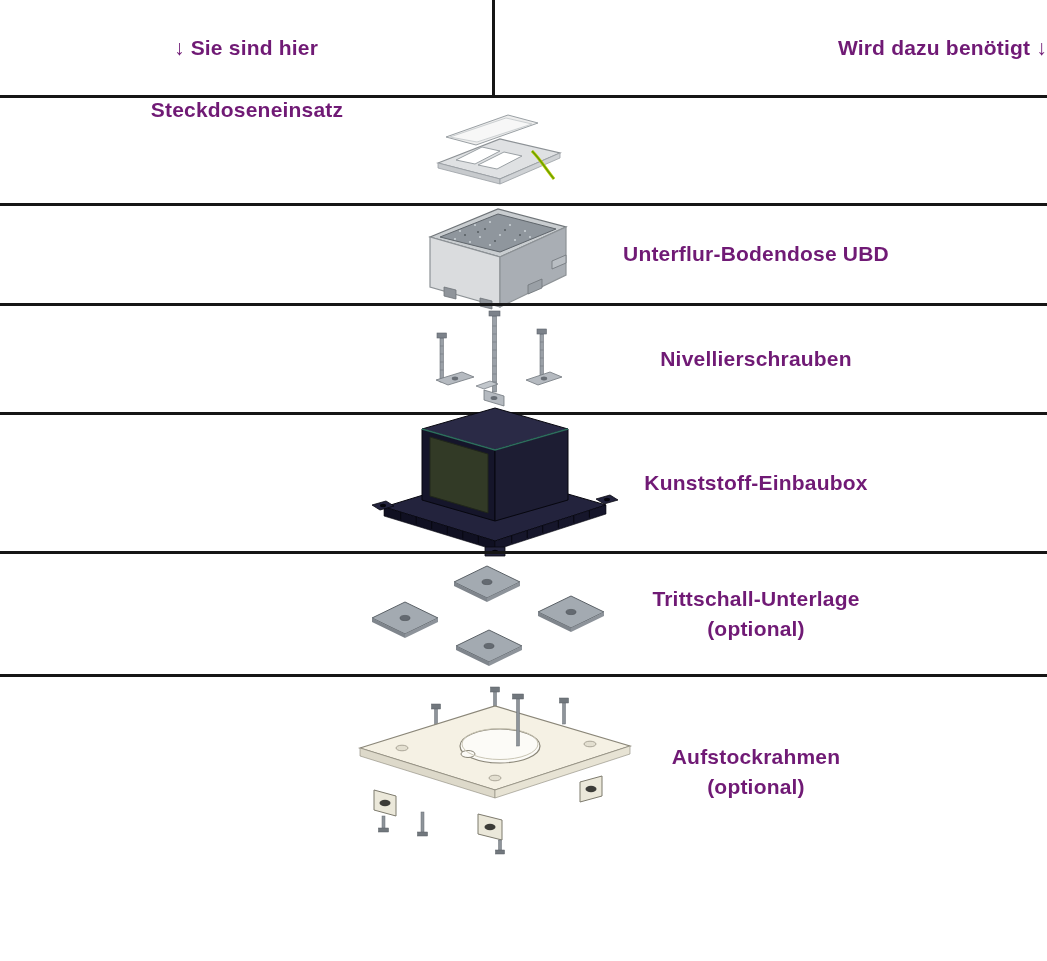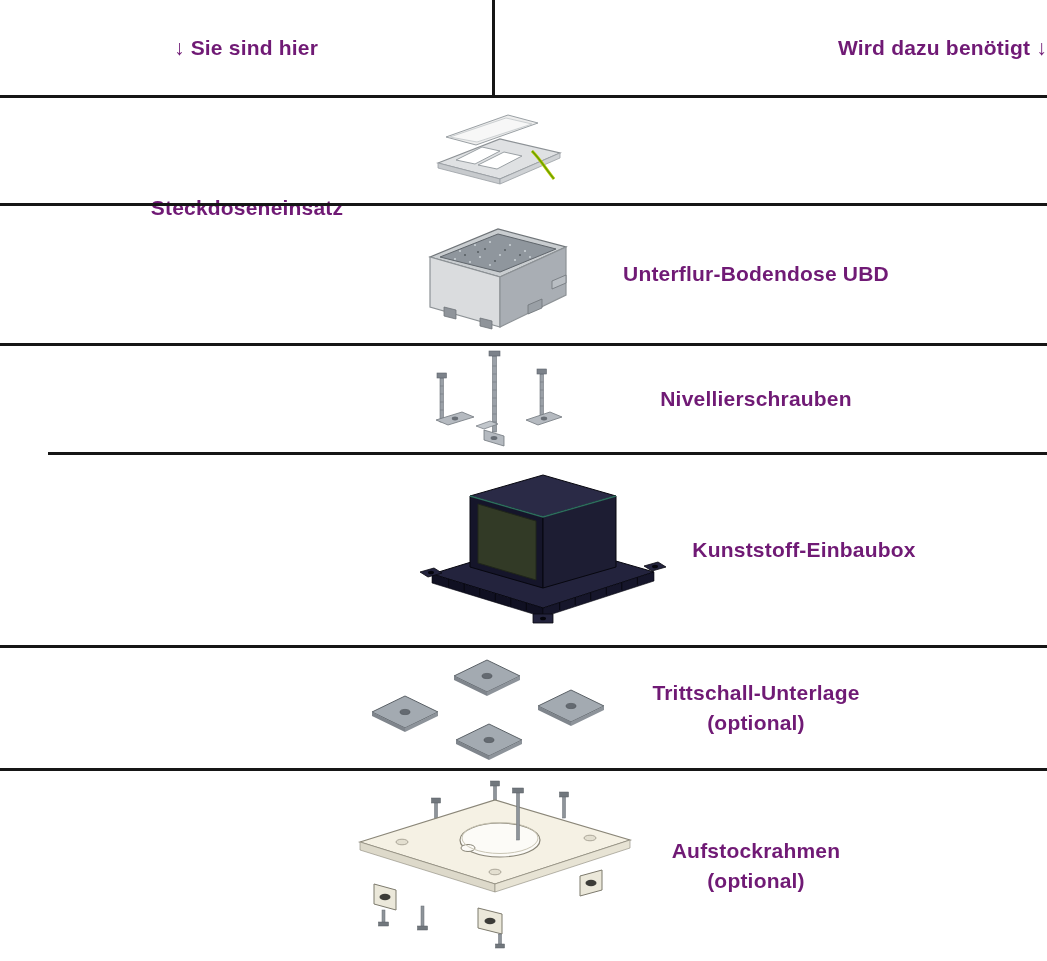--- a/index.html
+++ b/index.html
@@ -7,23 +7,23 @@
   .page {
     position: relative;
     width: 1047px;
     height: 961px;
     background: #ffffff;
     overflow: hidden;
   }
   .row { position: relative; border-top: 3px solid #161616; }
   .row.header { border-top: none; height: 95px; }
   .r1 { height: 108px; }
-  .r2 { height: 140px; }
+  .r2 { height: 100px; }
   .r3 { height: 109px; text-decoration: underline; }
-  .r4 { height: 193px; margin-left: 48px; }
+  .r4 { height: 139px; }
   .r5 { height: 123px; }
   .r6 { height: 193px; }
 
   .vdiv {
     position: absolute; left: 492px; top: 0;
     width: 3px; height: 100%;
     background: #161616;
   }
   .h-left {
     position: absolute; left: 0; top: 0; width: 492px; height: 100%;
@@ -33,22 +33,22 @@
     position: absolute; left: 495px; top: 0; right: 0; height: 100%;
     display: flex; align-items: center; justify-content: flex-end;
   }
   .label {
     font-weight: 700;
     font-size: 21px;
     color: #701a75;
     letter-spacing: 0.2px;
   }
   .left-label {
-    position: absolute; left: 0; top: 17px; width: 494px; height: 100%;
-    display: flex; align-items: flex-end; justify-content: center;
+    position: absolute; left: 0; top: 0; width: 494px; height: 100%;
+    display: flex; align-items: flex-start; justify-content: center;
     text-align: center;
   }
   .right-label {
     position: absolute; left: 494px; top: 0; width: 524px; height: 100%;
     display: flex; align-items: center; justify-content: center;
     text-align: center;
     white-space: pre-line;
     line-height: 1.45;
   }
   .img-wrap {

